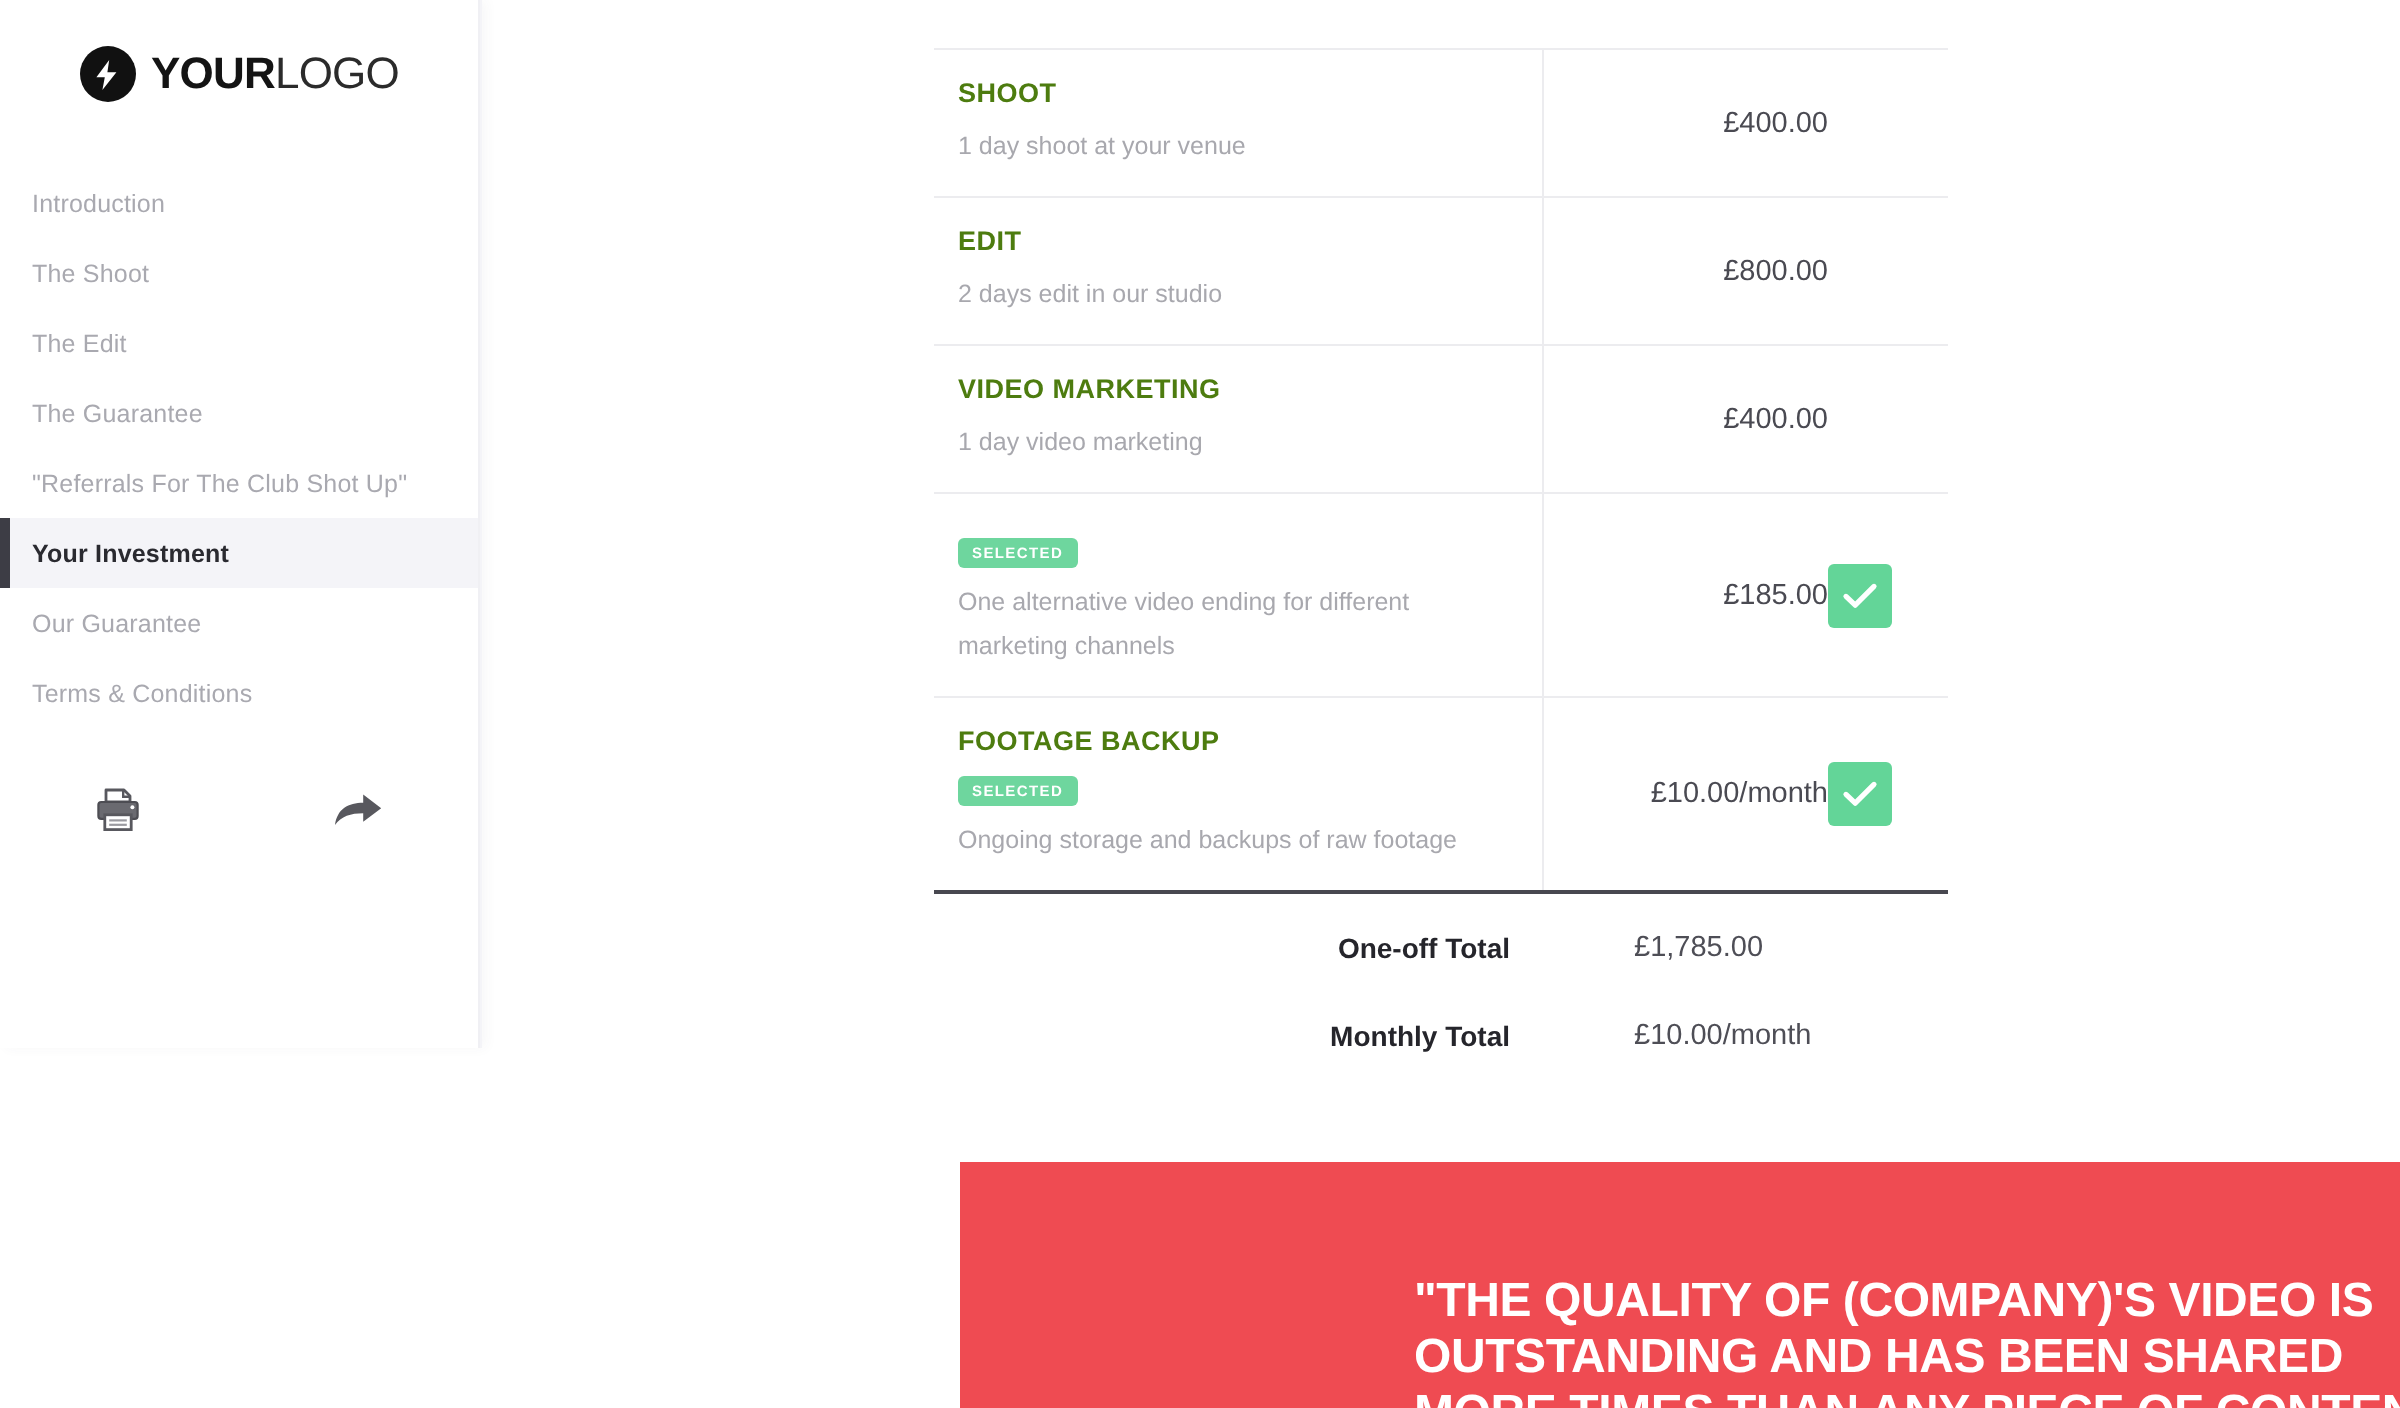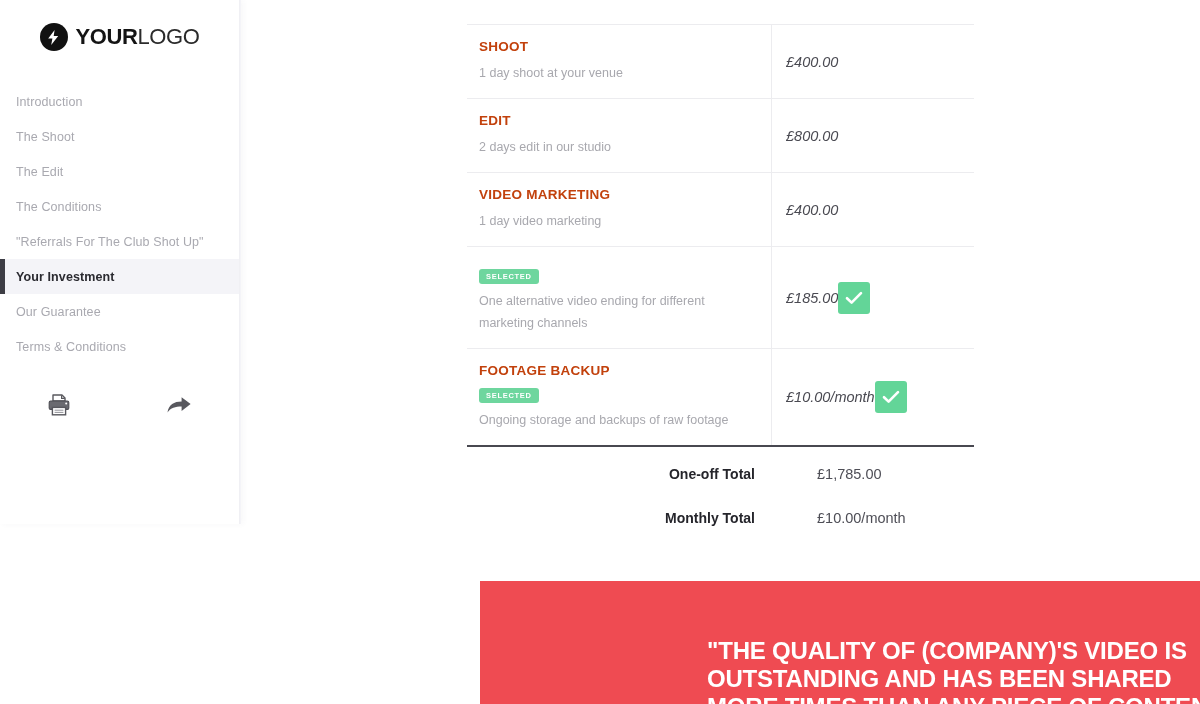--- a/index.html
+++ b/index.html
@@ -86,26 +86,25 @@
   }
   .prow:last-child { border-bottom:none; }
   .pcell-desc {
     width:305px;
     border-right:1px solid #ececef;
     padding:14px 16px 14px 12px;
     display:flex; flex-direction:column; justify-content:center;
   }
   .pcell-price {
     flex:1;
-    display:flex; align-items:center; justify-content:flex-start;
+    display:flex; align-items:center; justify-content:flex-end;
     padding:10px 28px 10px 14px;
-    font-style:italic;
   }
   .item-title {
-    font-size:13.5px; font-weight:bold; color:#c2410c;
+    font-size:13.5px; font-weight:bold; color:#4d7c0f;
     letter-spacing:0.25px; text-transform:uppercase;
     line-height:1.25;
   }
   .badge {
     display:inline-block; align-self:flex-start;
     margin-top:8px;
     background:#6ed69e;
     color:#ffffff;
     font-size:7.5px; font-weight:bold;
     letter-spacing:0.7px;
@@ -190,21 +189,21 @@
       <div class="nav-item">
           <span>Introduction</span>
         </div>
       <div class="nav-item">
           <span>The Shoot</span>
         </div>
       <div class="nav-item">
           <span>The Edit</span>
         </div>
       <div class="nav-item">
-          <span>The Conditions</span>
+          <span>The Guarantee</span>
         </div>
       <div class="nav-item">
           <span>"Referrals For The Club Shot Up"</span>
         </div>
       <div class="nav-item active">
           <span>Your Investment</span>
         </div>
       <div class="nav-item">
           <span>Our Guarantee</span>
         </div>

